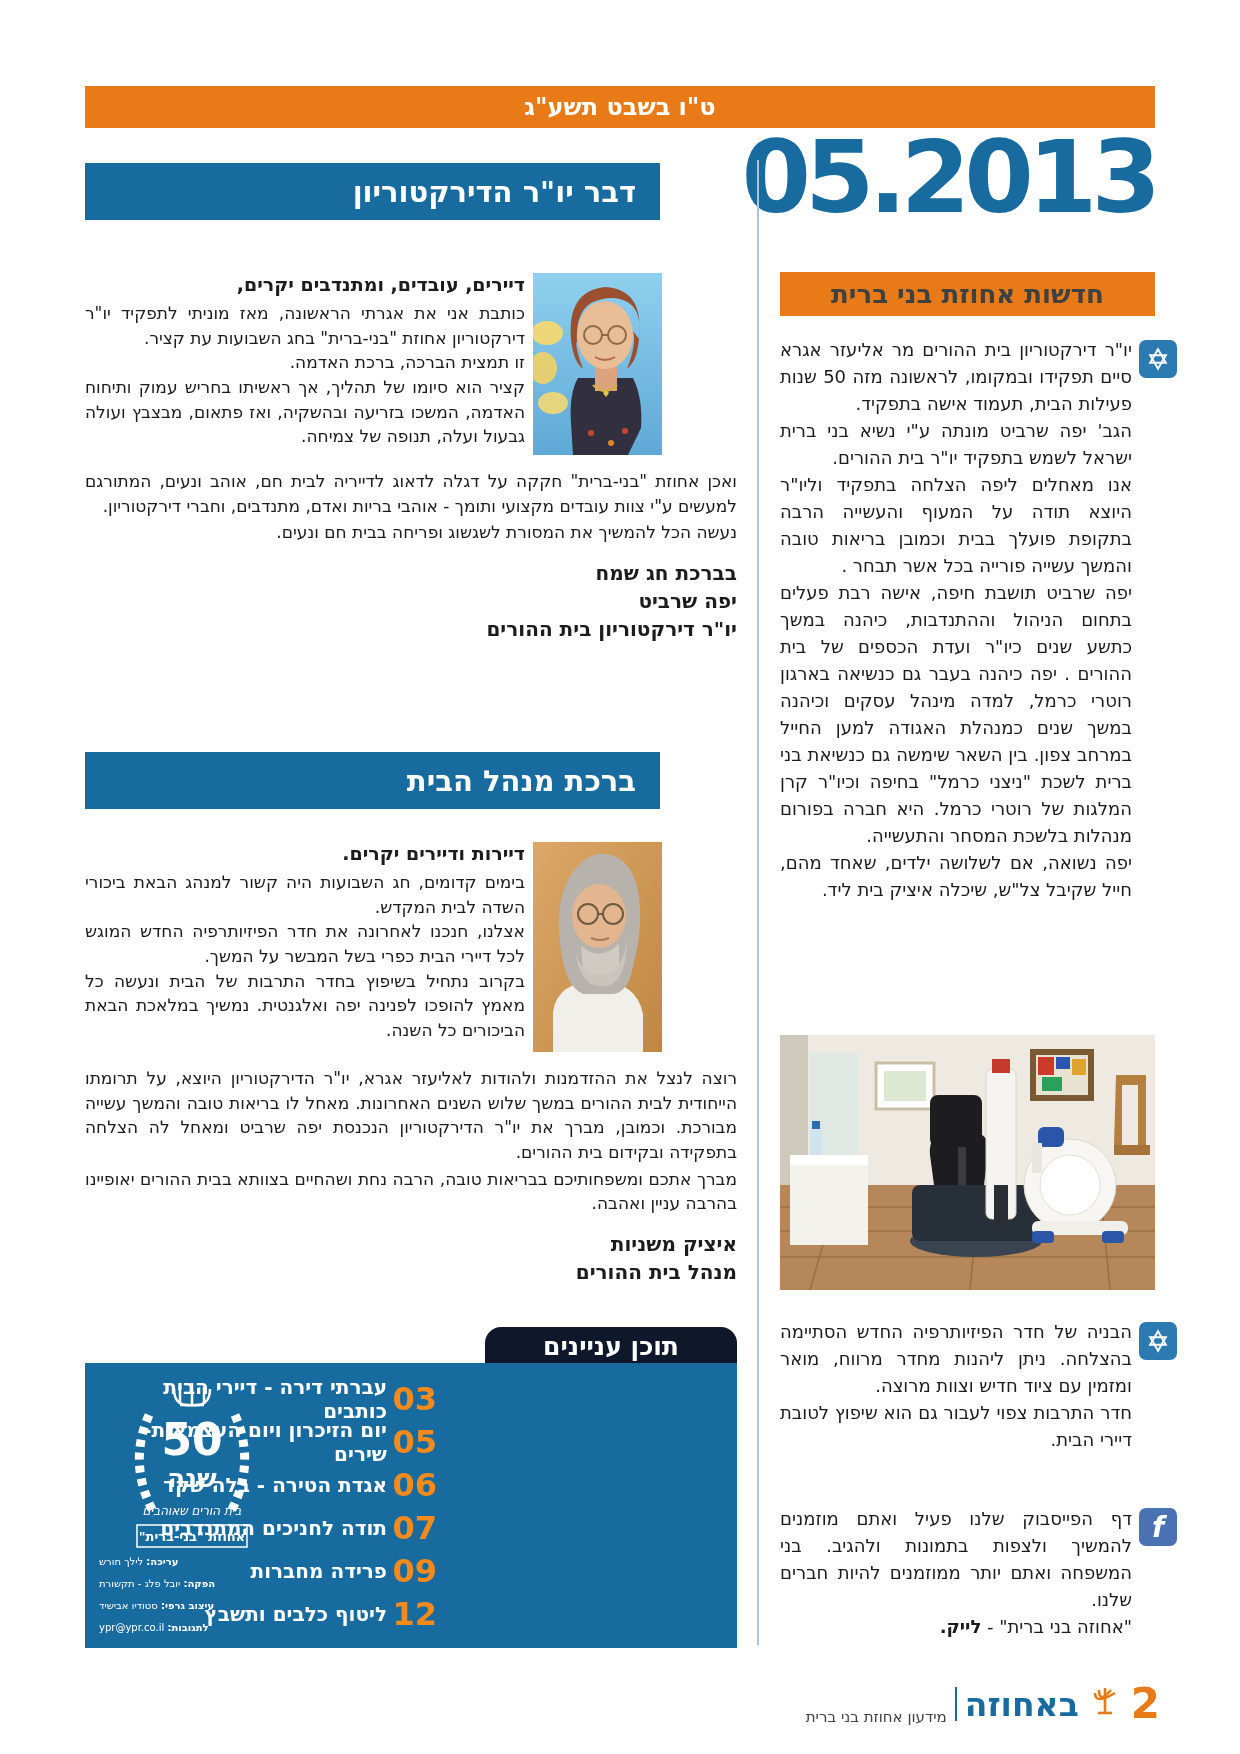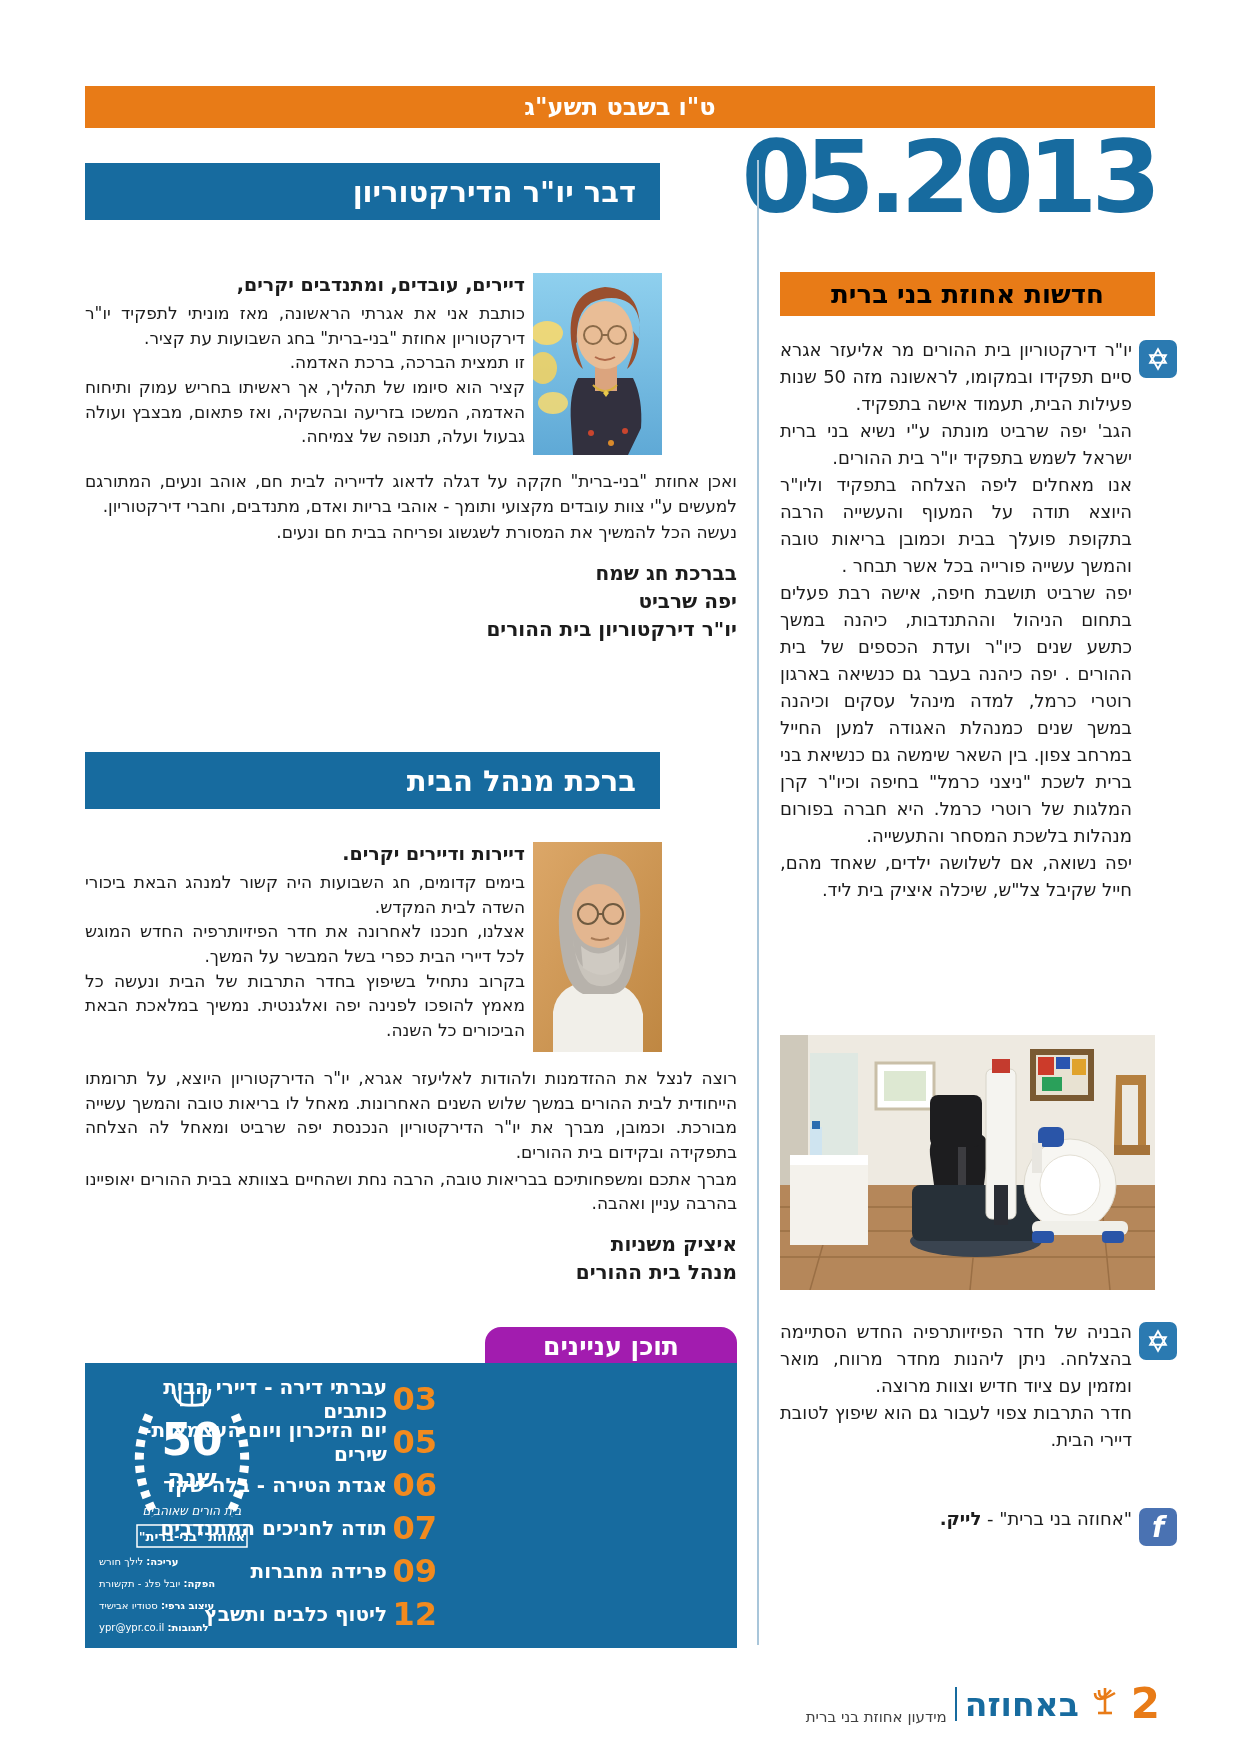--- a/index.html
+++ b/index.html
@@ -33,35 +33,35 @@
   .body-txt p { font-size:17px; line-height:1.45; text-align:justify; }
   .a-row { display:flex; direction:ltr; }
   .a-row .txtcol { direction:rtl; width:440px; }
   .photo-frame { flex:0 0 auto; margin-left:8px; }
   .wide-txt { width:652px; margin-top:10px; }
   .wide-txt p { margin-bottom:2px; }
   .sig { font-weight:bold; font-size:20px; line-height:1.4; margin-top:14px; }
   
   .news-head {
     position:absolute; left:780px; top:272px; width:375px; height:44px;
-    background:#e87b17; color:#000000; font-weight:bold; font-size:26px;
+    background:#e87b17; color:#404040; font-weight:bold; font-size:26px;
     display:flex; align-items:center; justify-content:center;
   }
   .news-col { position:absolute; left:780px; width:352px; }
   .news-col p { font-size:18px; line-height:1.5; text-align:justify; }
   .corner-icon {
     position:absolute; left:1139px; width:38px; height:38px; border-radius:7px;
     display:flex; align-items:center; justify-content:center;
   }
   .star-bg { background:#2b7ab1; }
   .fb-bg { background:#4a72b2; color:#fff; font-weight:bold; font-size:28px; font-style:italic; }
   
   .toc-tab {
     position:absolute; left:485px; top:1327px; width:252px; height:38px;
-    background:#a21caf; border-radius:16px 16px 0 0; color:#fff;
+    background:#0f172a; border-radius:16px 16px 0 0; color:#fff;
     font-weight:bold; font-size:25px; display:flex; align-items:center; justify-content:center;
   }
   .toc-box {
     position:absolute; left:85px; top:1363px; width:652px; height:285px;
     background:#176b9f;
   }
   .toc-items { position:absolute; top:14px; left:10px; right:300px; }
   .toc-row { display:flex; align-items:center; height:43px; justify-content:flex-start; }
   .toc-num { color:#f28a1e; font-weight:bold; font-size:32px; width:44px; flex:0 0 auto; }
   .toc-label { color:#fff; font-weight:bold; font-size:20px; margin-right:6px; }
@@ -321,20 +321,21 @@
   </div>
   <div class="news-col" style="top:1318px;">
     <p>הבניה של חדר הפיזיותרפיה החדש הסתיימה בהצלחה. ניתן ליהנות מחדר מרווח, מואר ומזמין עם ציוד חדיש וצוות מרוצה.</p>
     <p>חדר התרבות צפוי לעבור גם הוא שיפוץ לטובת דיירי הבית.</p>
   </div>
 
   <div class="corner-icon fb-bg" style="top:1508px;">
       <span>f</span>
     </div>
   <div class="news-col" style="top:1505px;">
+    <p>דף הפייסבוק שלנו פעיל ואתם מוזמנים להמשיך ולצפות בתמונות ולהגיב. בני המשפחה ואתם יותר ממוזמנים להיות חברים שלנו.</p>
     <p><span>"אחוזה בני ברית" - </span><b>לייק.</b></p>
   </div>
 
   <div class="footer">
     <span class="pnum">2</span>
     <span>
       <svg width="36" height="34" viewBox="0 0 36 34">
         <g fill="none" stroke="#e87b17" stroke-width="2.6">
           <line x1="18" y1="3" x2="18" y2="24"></line>
           <path d="M8 8 q0 12 20 0"></path>

